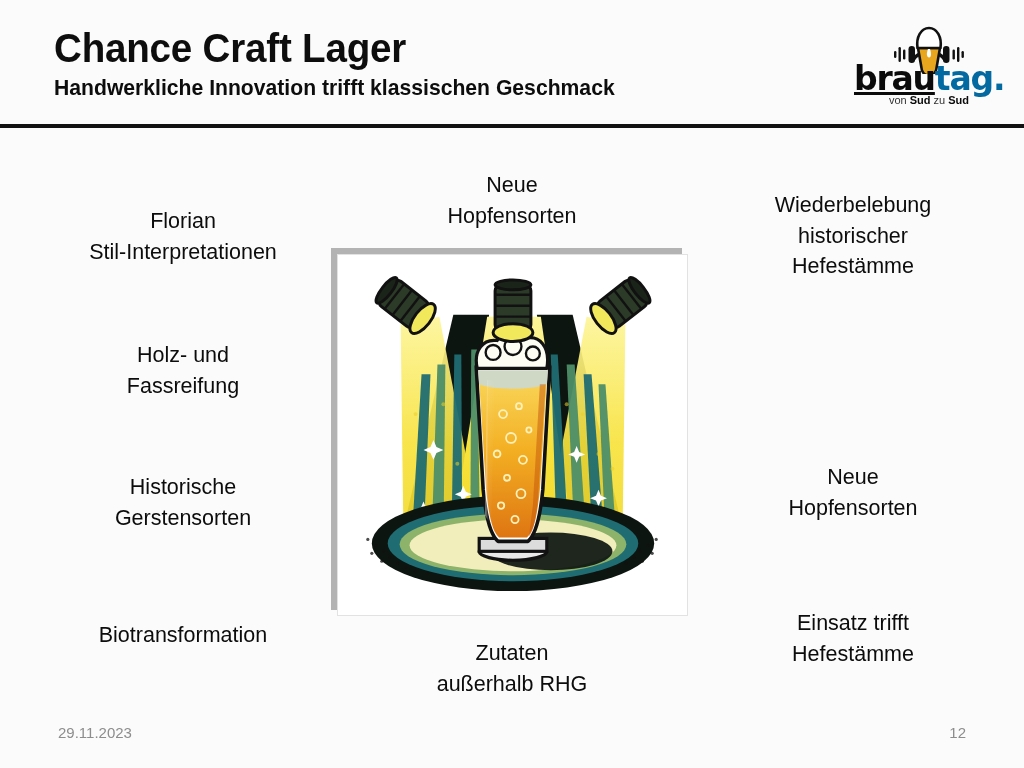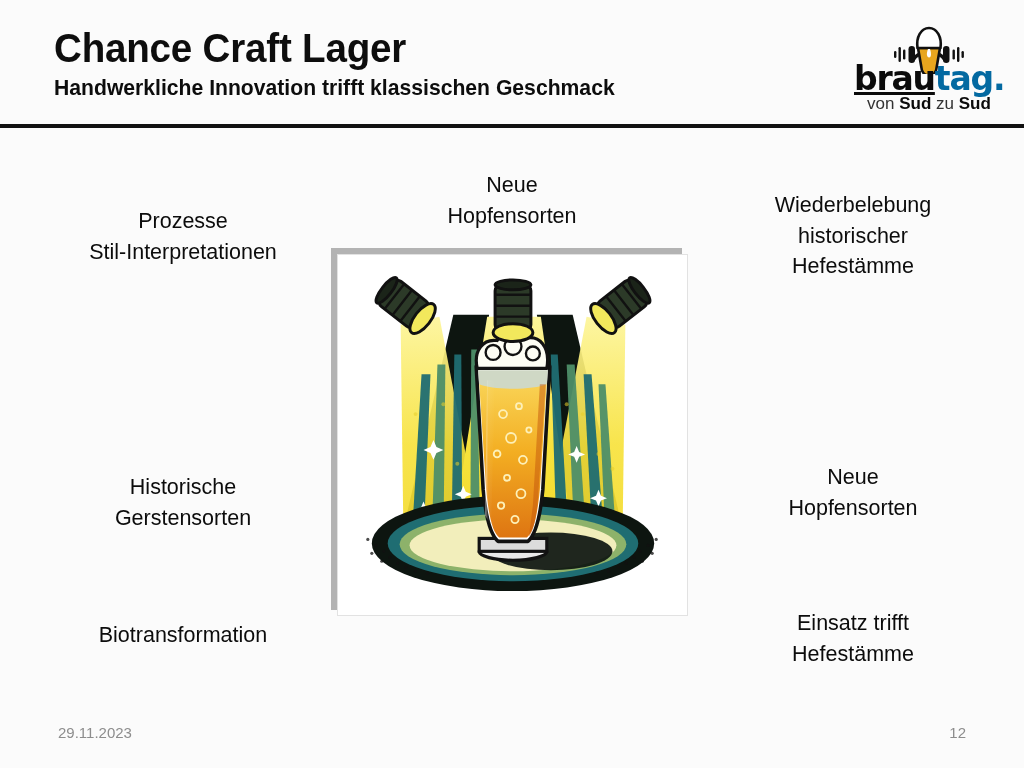--- a/index.html
+++ b/index.html
@@ -103,21 +103,21 @@
     color: #0369a1;
     letter-spacing: -1.2px;
   }
   .logo-tagline {
     position: absolute;
     left: 0;
     top: 76px;
     width: 150px;
     text-align: center;
     font-family: "Liberation Sans", sans-serif;
-    font-size: 17px;
+    font-size: 11px;
     color: #111;
     white-space: nowrap;
   }
   .logo-tagline .lt-light { font-weight: normal; color: #333; }
   .logo-tagline .lt-bold  { font-weight: bold;   color: #0b0b0b; }
 
   
   .label {
     position: absolute;
     font-family: "Liberation Sans", "DejaVu Sans", sans-serif;
@@ -228,32 +228,36 @@
         <span class="lw-brau">brau</span><span class="lw-tag">tag.</span>
       </div>
 
       <div class="logo-tagline"><span class="lt-light">von </span><span class="lt-bold">Sud</span><span class="lt-light"> zu </span><span class="lt-bold">Sud</span></div>
 
     </div>
 
     <div class="header-rule"></div>
   </div>
 
-  <div class="label col-left" style="top:206px">Prozesse
+  <div class="label col-left" style="top:206px">Florian
 Stil-Interpretationen</div>
 
+  <div class="label col-left" style="top:340px">Holz- und
+Fassreifung</div>
 
   <div class="label col-left" style="top:620px">Biotransformation</div>
 
   <div class="label col-left" style="top:472px">Historische
 Gerstensorten</div>
 
   <div class="label col-mid" style="top:170px">Neue
 Hopfensorten</div>
 
+  <div class="label col-mid" style="top:638px">Zutaten
+außerhalb RHG</div>
 
   <div class="label col-right" style="top:190px">Wiederbelebung
 historischer
 Hefestämme</div>
 
 
   <div class="label col-right" style="top:462px">Neue
 Hopfensorten</div>
 
   <div class="label col-right" style="top:608px">Einsatz trifft

